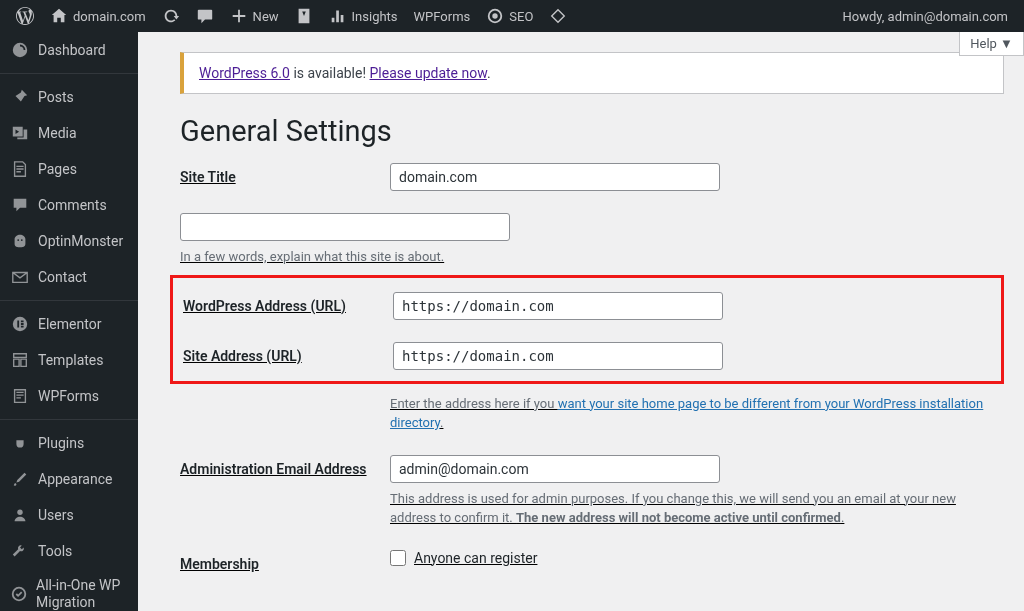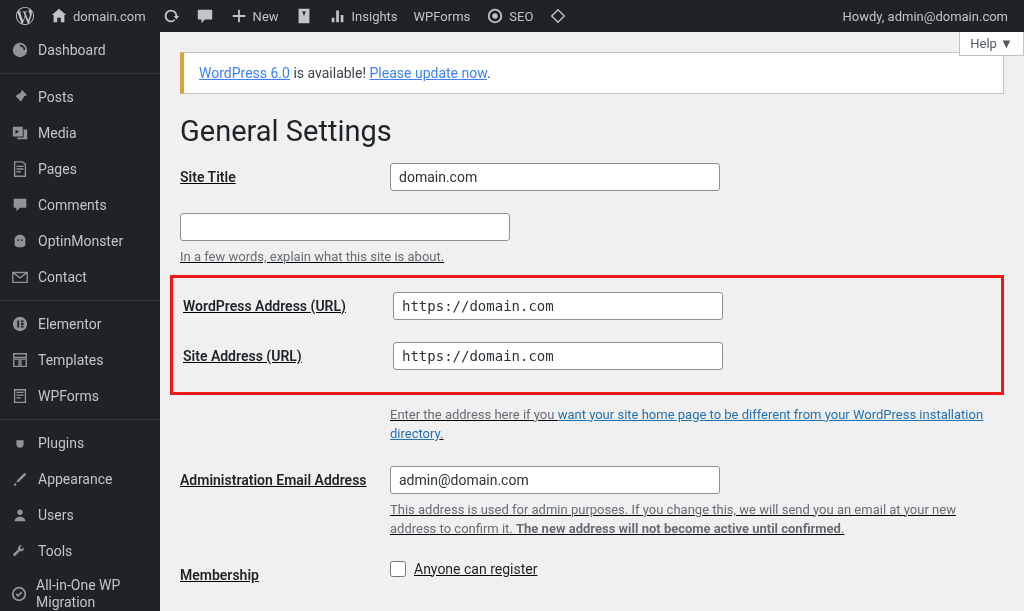--- a/index.html
+++ b/index.html
@@ -6,31 +6,31 @@
 body { background: #f0f0f1; width: 1024px; height: 611px; overflow: hidden; }
 
 
 .adminbar { background: #1d2327; height: 32px; display: flex; align-items: center; color: #c3c4c7; font-size: 13px; padding: 0 8px; }
 .ab-item { display: flex; align-items: center; gap: 5px; padding: 0 8px; height: 32px; cursor: pointer; }
 .ab-spacer { flex: 1; }
 .ab-icon { width: 18px; height: 18px; display: flex; align-items: center; justify-content: center; }
 .ab-icon svg { width: 18px; height: 18px; fill: currentColor; }
 
 
-.sidebar { position: absolute; top: 32px; left: 0; width: 160px; background: #1d2327; height: 579px; color: #c3c4c7; }
+.sidebar { position: absolute; top: 32px; left: 0; width: 138px; background: #1d2327; height: 579px; color: #c3c4c7; }
 .side-item { display: flex; align-items: center; gap: 8px; padding: 8px 10px; font-size: 14px; cursor: pointer; }
 .side-sep { border-top: 1px solid #32373c; margin: 5px 0; }
 .side-icon { width: 20px; height: 20px; display: flex; align-items: center; justify-content: center; opacity: 0.7; }
 .side-icon svg { width: 18px; height: 18px; fill: currentColor; }
 
 
 .main { position: absolute; top: 32px; left: 160px; right: 0; padding: 10px 20px 24px 20px; }
 .help-btn { position: absolute; top: 0; right: 0; background: #fff; border: 1px solid #c3c4c7; border-top: none; padding: 4px 10px; font-size: 13px; color: #50575e; cursor: pointer; }
 .notice { background: #fff; border: 1px solid #c3c4c7; border-left: 4px solid #d9a23c; padding: 12px 15px; margin: 10px 0 20px 0; font-size: 14px; color: #3c434a; }
-.notice a { color: #3b82f6; text-decoration: underline; }
+.notice a { color: #4c1d95; text-decoration: underline; }
 h1.page-title { font-size: 29px; font-weight: 400; color: #1d2327; margin: 5px 0 15px 0; }
 
 
 .form-row { display: flex; margin-bottom: 22px; text-decoration: underline; }
 .form-label { width: 210px; font-weight: 600; font-size: 14px; color: #1d2327; padding-top: 6px; }
 .form-field { flex: 1; }
 .form-field input[type="text"], .form-field input[type="email"], .form-field input[type="url"] {
   width: 330px; padding: 5px 8px; border: 1px solid #8c8f94; border-radius: 3px; font-size: 14px; background: #fff; color: #2c3338;
 }
 .form-field input[type="url"] { font-family: Consolas, monospace; }
@@ -270,21 +270,21 @@
       <input type="text" value="" style="">
       <div class="description">In a few words, explain what this site is about.</div>
     </div>
   </div>
 
   <div class="highlight-box">
     <div class="form-row">
       <div class="form-label">WordPress Address (URL)</div>
       <div class="form-field"><input type="url" value="https://domain.com" style=""></div>
     </div>
-    <div class="form-row" style="margin-bottom:16px">
+    <div class="form-row" style="margin-bottom:5px">
       <div class="form-label">Site Address (URL)</div>
       <div class="form-field"><input type="url" value="https://domain.com" style=""></div>
     </div>
   </div>
 
   <div class="form-row" style="margin-top:-8px">
     <div class="form-label"></div>
     <div class="form-field">
       <div class="description"><span>Enter the address here if you </span><a href="#">want your site home page to be different from your WordPress installation directory</a><span>.</span></div>
     </div>

